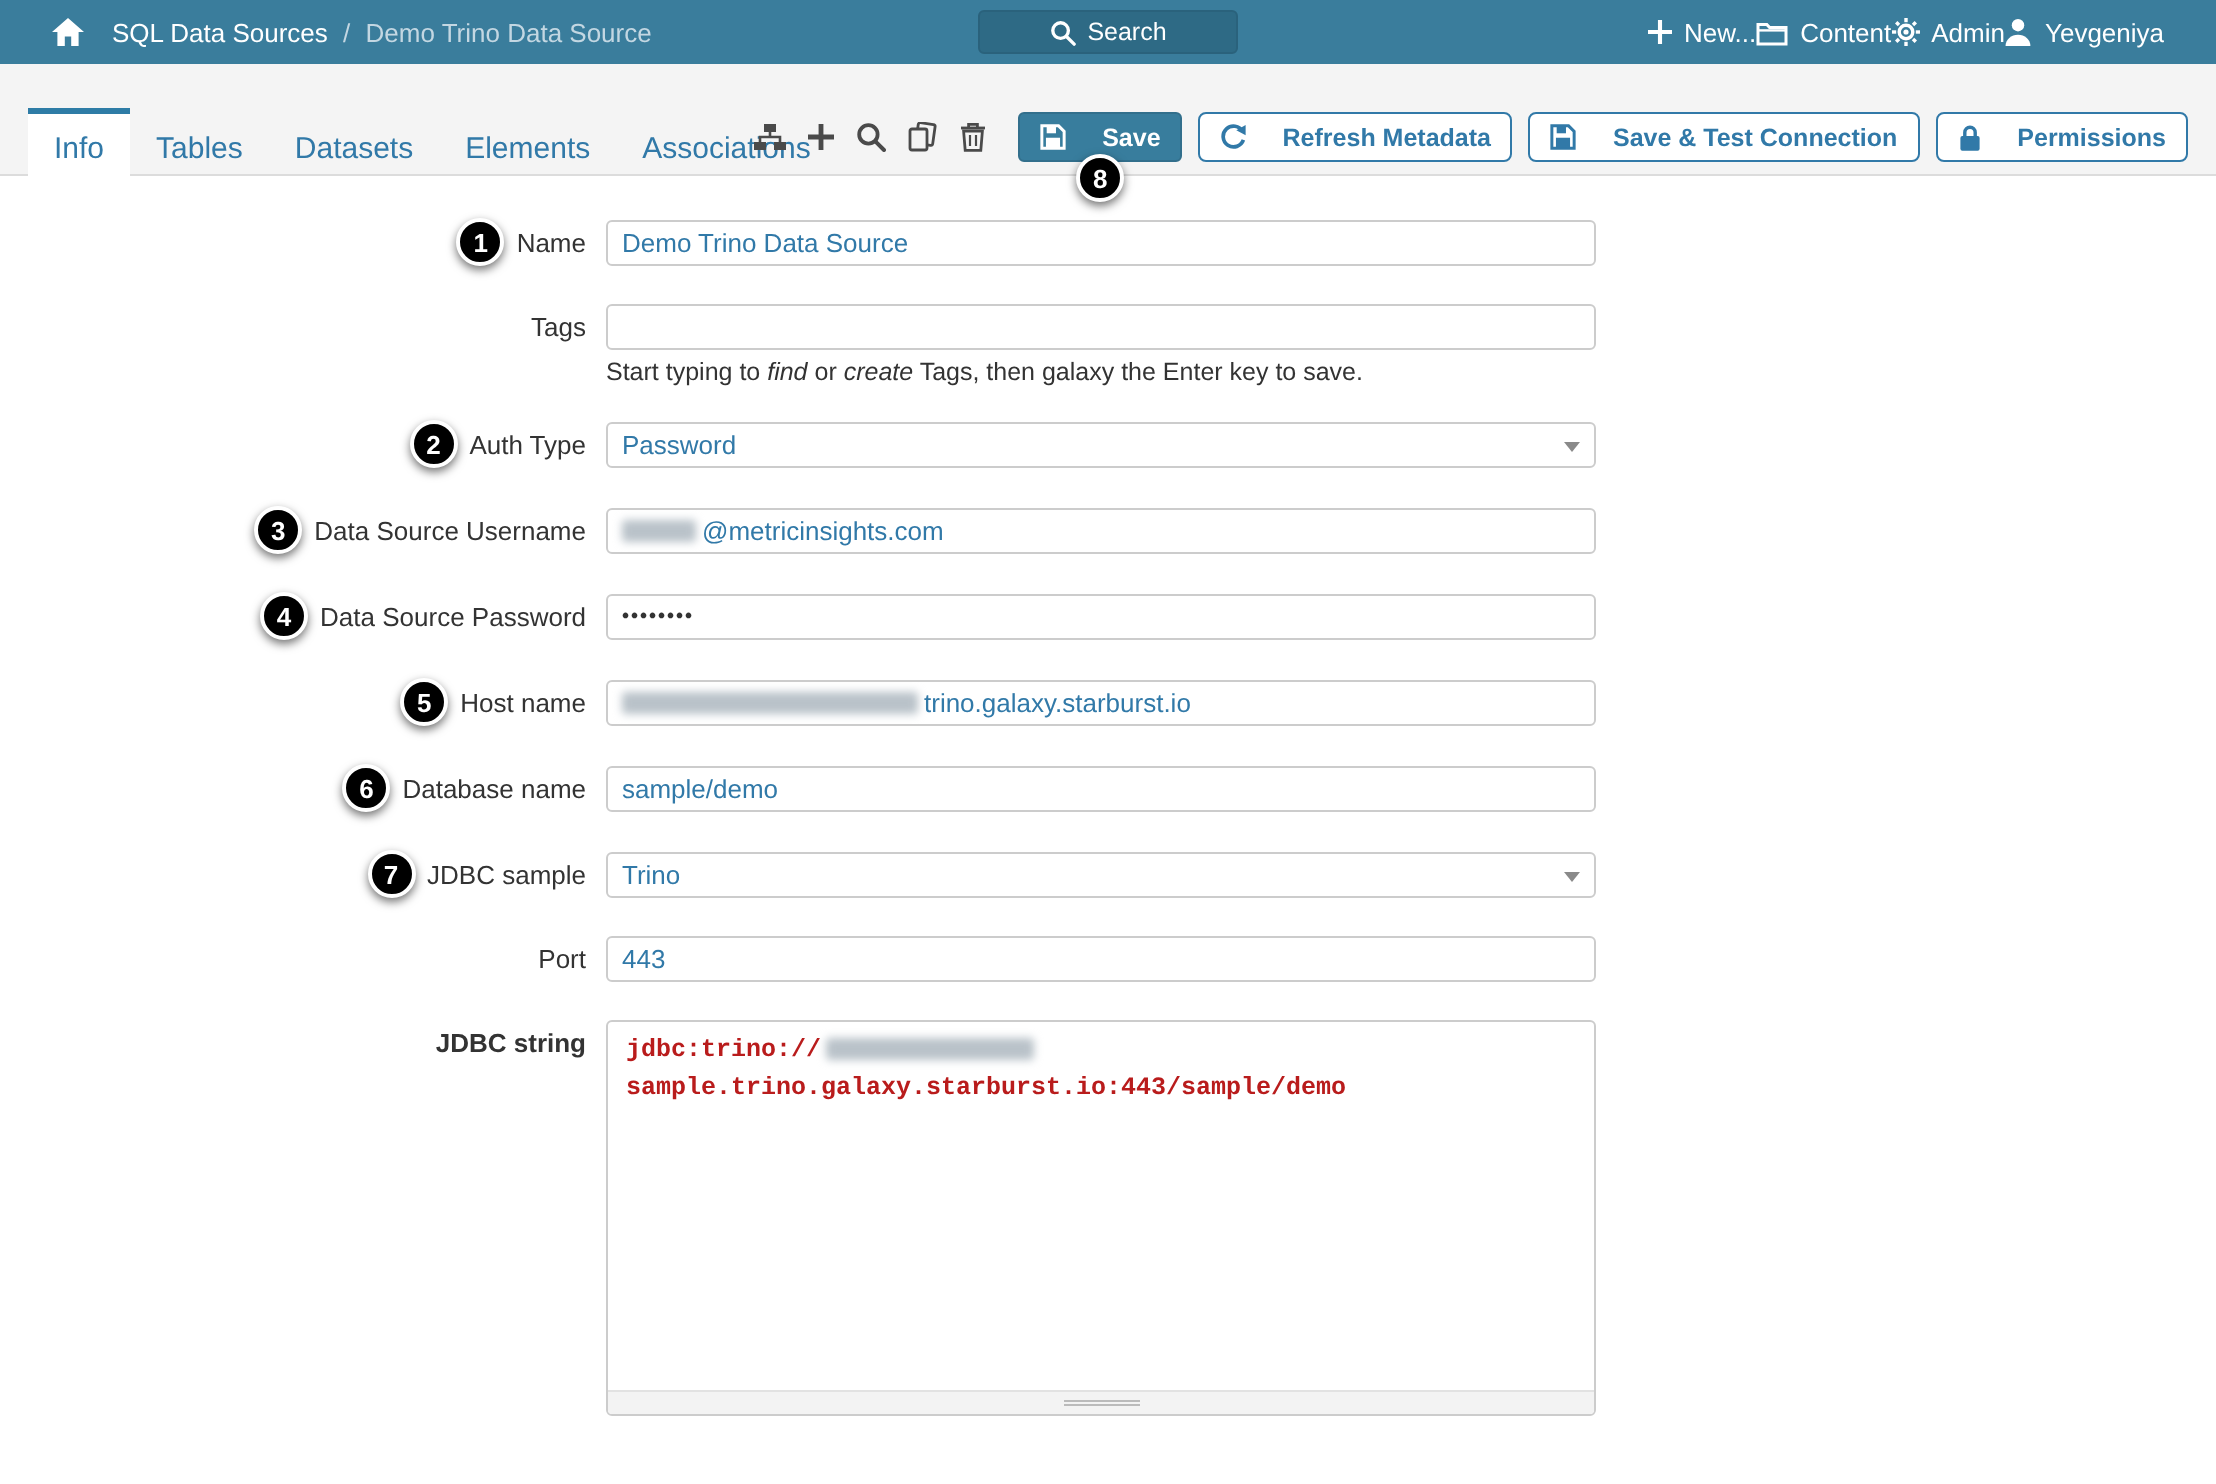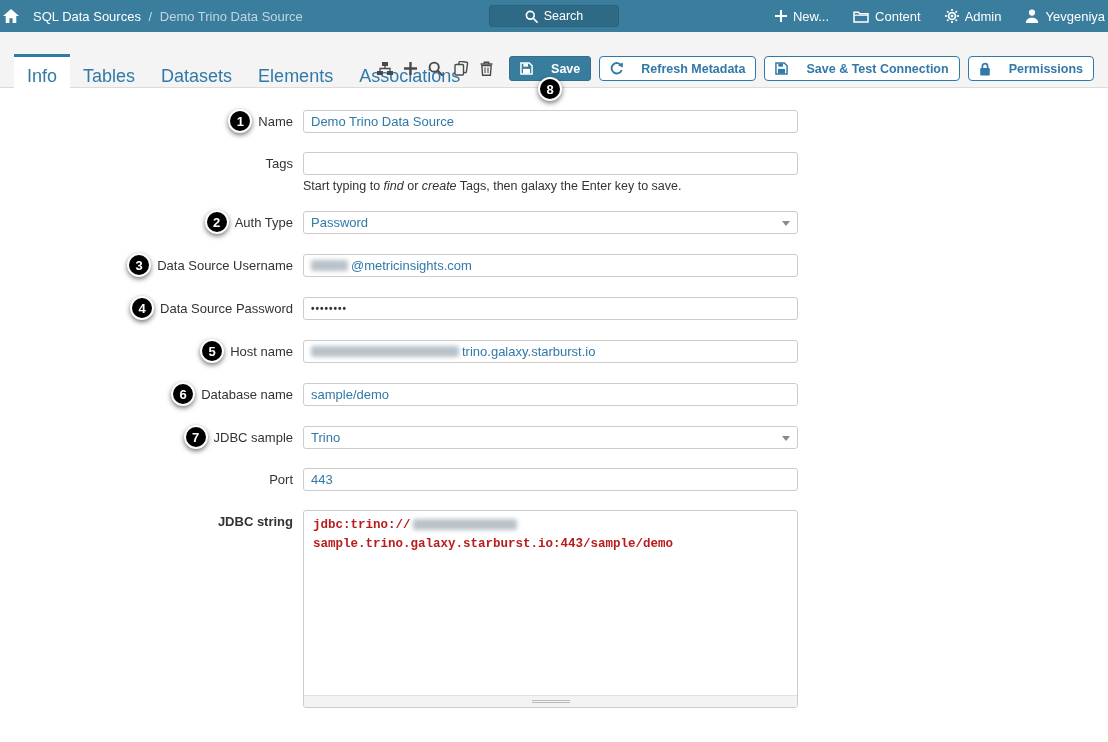--- a/index.html
+++ b/index.html
@@ -1,35 +1,35 @@
 <!DOCTYPE html>
 <html><head>
 <meta charset="utf-8">
 <style>
   * { margin:0; padding:0; box-sizing:border-box; }
   html,body { background:#fff; }
   body { font-family:"Liberation Sans", sans-serif; width:1108px; height:742px; overflow:hidden; }
   .page { position:relative; width:1108px; height:742px; background:#fff; }
 
   
-  .navbar { position:relative; height:32px; background:#3a7d9c; display:flex; align-items:center; padding:0 3px; color:#fff; }
+  .navbar { position:relative; height:32px; background:#3a7d9c; display:flex; align-items:center; padding:0 26px; color:#fff; }
   .navbar .home { display:flex; align-items:center; margin-right:14px; cursor:pointer; }
   .crumb { font-size:13px; white-space:nowrap; }
   .crumb .sep { color:#c3d7e2; margin:0 4px; }
   .crumb .page-name { color:#c3d7e2; }
   .search-btn { position:absolute; left:50%; transform:translateX(-50%); top:5px; width:130px; height:22px;
     background:#2e6a85; border:1px solid #2a627c; border-radius:3px; color:#fff; font-size:12.5px;
     display:flex; align-items:center; justify-content:center; gap:6px; cursor:pointer; }
-  .nav-right { margin-left:auto; display:flex; align-items:flex-end; gap:24px; font-size:13px; }
+  .nav-right { margin-left:auto; display:flex; align-items:flex-end; font-size:13px; }
   .nav-item { display:flex; align-items:center; gap:6px; cursor:pointer; white-space:nowrap; }
 
   
   .band { position:relative; height:56px; background:#f4f4f4; border-bottom:1px solid #dcdcdc; }
   .tabs { position:absolute; left:14px; bottom:-1px; display:flex; }
-  .tab { height:34px; padding:9px 13px 0 13px; font-size:18px; color:#3179a8; border-top:3px solid transparent; cursor:pointer; white-space:nowrap; }
+  .tab { height:34px; padding:9px 13px 0 13px; font-size:15px; color:#3179a8; border-top:3px solid transparent; cursor:pointer; white-space:nowrap; }
   .tab.active { background:#fff; border-top:3px solid #2e7ca6; }
   .toolbar { position:absolute; right:14px; bottom:6px; display:flex; align-items:center; gap:8px; }
   .tool-icons { display:flex; align-items:center; gap:11px; margin-right:8px; }
   .tool-icons .ticon { display:flex; align-items:center; cursor:pointer; }
   .btn { display:flex; align-items:center; gap:18px; height:25px; padding:0 10px; border-radius:4px;
     font-size:12.5px; font-weight:bold; cursor:pointer; white-space:nowrap;justify-content:space-between; }
   .btn-primary { background:#387d9d; border:1px solid #326f8c; color:#fff; border-radius:3px; }
   .btn-outline { background:#fff; border:1px solid #3179a8; color:#3179a8; }
   .save-wrap { position:relative; }
 

